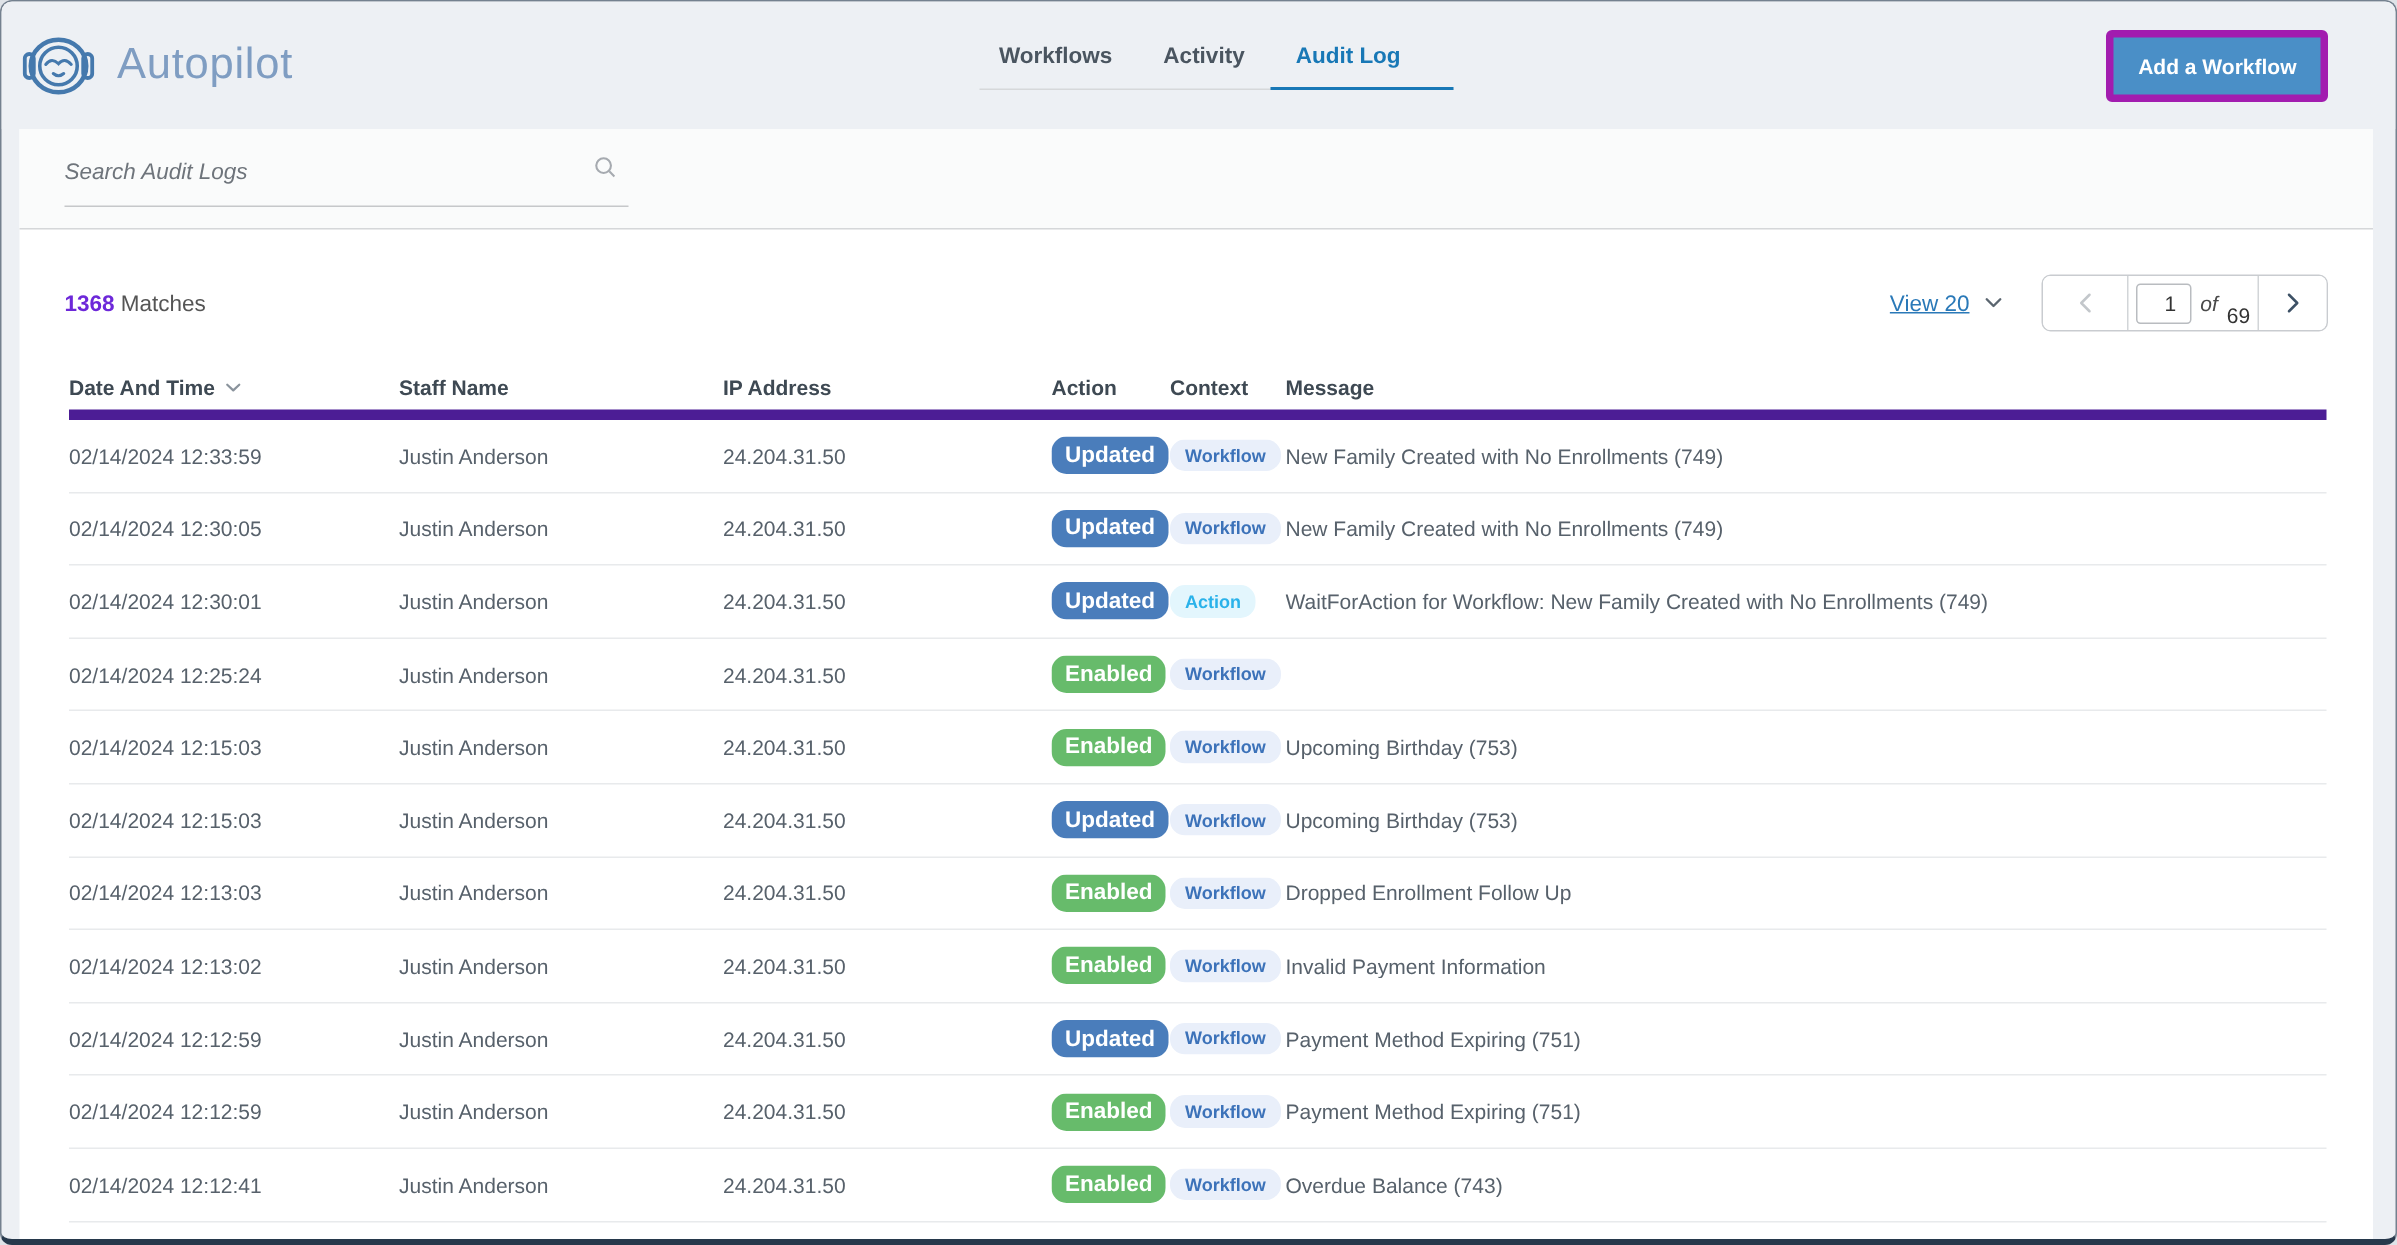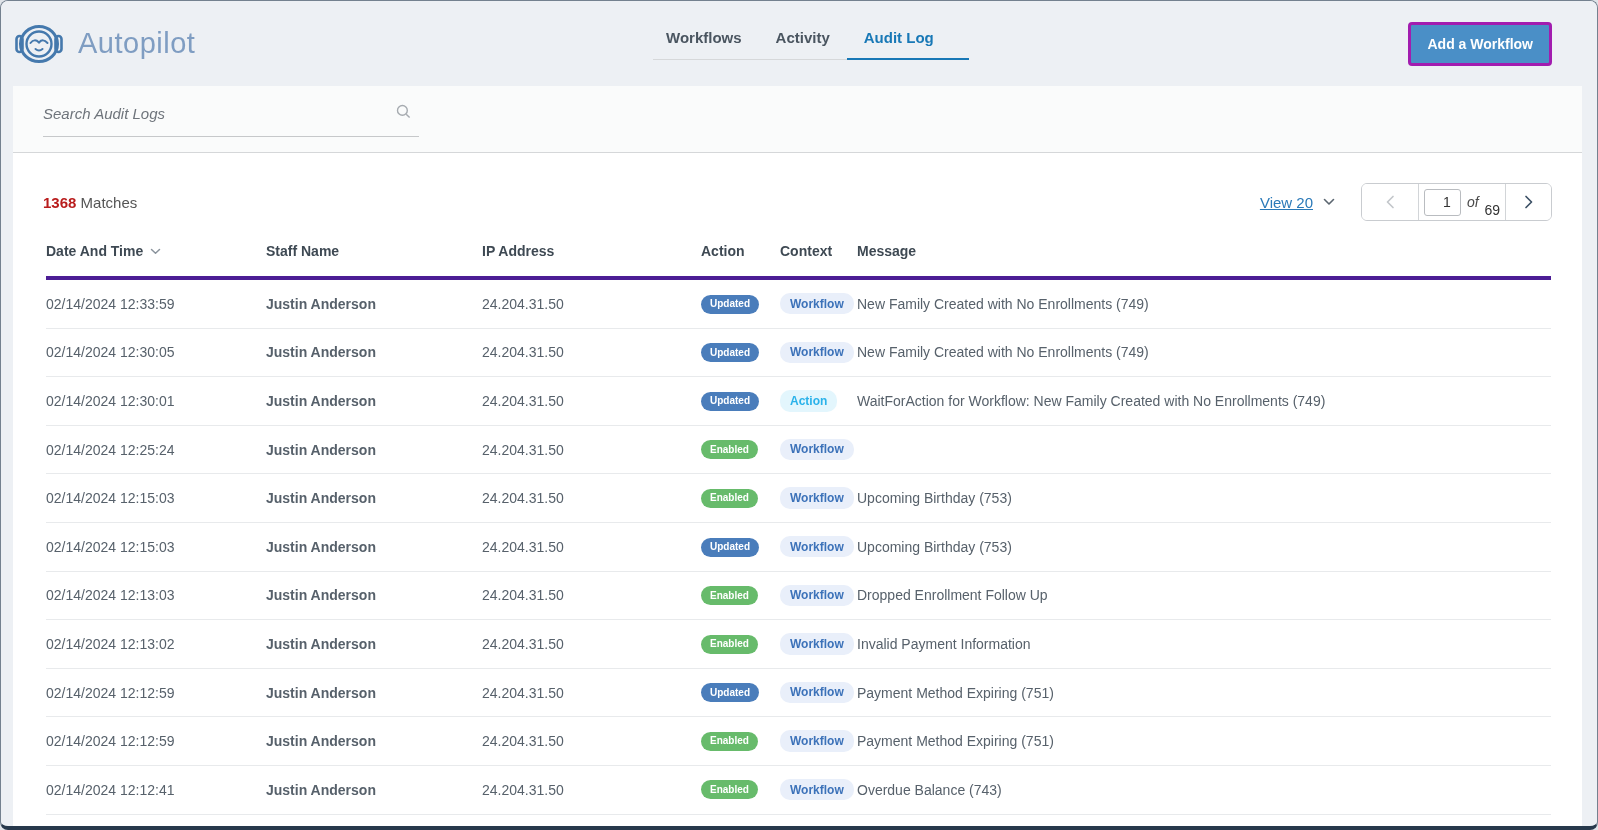--- a/index.html
+++ b/index.html
@@ -25,41 +25,41 @@
   .tabs { position:absolute; left:648px; top:18px; display:flex; }
   .tabs::after { content:''; position:absolute; left:4px; right:-18px; bottom:0; height:1px; background:#d6d8da; }
   .tab {
     position:relative; padding:10px 17px 14px; font-size:15px; font-weight:700;
     color:#4a5560; cursor:pointer; white-space:nowrap;
   }
   .tab.active { color:var(--accent_blue); }
   .tab.active::after { content:''; position:absolute; left:0; right:-18px; bottom:0; height:2px; background:var(--accent_blue); z-index:2; }
 
   .add-btn {
-    margin-left:auto; background:var(--button_blue); color:#fff; border:3px solid #a21caf;
+    margin-left:auto; background:var(--button_blue); color:#fff; border:5px solid #a21caf;
     font-size:14px; font-weight:700; padding:11px 16px; border-radius:4px; cursor:pointer;
     font-family:inherit;
   }
 
   
   .card { margin:0 15px 0 12px; background:#fff; height:745px; }
 
   .search-section { height:67px; background:#fafbfb; border-bottom:1px solid #d5d7d9; padding:18px 0 0 30px; }
   .search-wrap { width:376px; display:flex; align-items:center; border-bottom:1px solid #c6c8ca; padding-bottom:13px; }
   .search-wrap input {
     flex:1; border:none; outline:none; background:transparent; font-size:15px; color:#444;
     font-family:inherit; padding:0;
   }
   .search-wrap input::placeholder { font-style:italic; color:#6e747b; }
   .search-icon { flex:0 0 auto; margin-right:8px; opacity:.75; }
 
   
   .results-bar { display:flex; align-items:center; padding:30px 30px 0 30px; height:68px; }
   .match-count { font-size:15px; color:#555; }
-  .match-count b { color:#b91c1c; font-weight:700; }
+  .match-count b { color:#6d28d9; font-weight:700; }
   .view-link {
     margin-left:auto; display:flex; align-items:center; gap:10px; cursor:pointer;
     font-size:15px; color:#2a79b8; font-weight:400;text-align:center;
   }
   .view-link .lbl { text-decoration:underline; }
   .pager {
     display:flex; align-items:stretch; margin-left:26px; height:38px;
     border:1px solid #c9ccd0; border-radius:6px; background:#fff; overflow:hidden;
   }
   .pg { display:flex; align-items:center; justify-content:center; background:#fff; border:none; cursor:pointer; font-family:inherit; }
@@ -68,35 +68,35 @@
   .pg.mid { width:88px; border-left:1px solid #d2d5d8; border-right:1px solid #d2d5d8; gap:6px; padding:0 10px; cursor:default; }
   .pg.mid input {
     width:37px; height:27px; border:1px solid #b9bcc0; border-radius:3px; font-size:14px; color:#333;
     text-align:right; padding-right:9px; font-family:inherit; outline:none;
   }
   .pg.mid .of { font-style:italic; font-size:14px; color:#4a4a4a; }
   .pg.mid .total { font-size:14px; color:#333;margin-top:16px; }
 
   
   .audit-table { margin:22px 31px 0 33px; }
-  .thead { display:flex; align-items:flex-start; height:37px; border-bottom:4px solid #4c1d95; }
+  .thead { display:flex; align-items:center; height:37px; border-bottom:7px solid #4c1d95; }
   .thead .col { font-size:14px; font-weight:700; color:#3e4953; }
   .th-date { display:flex; align-items:center; gap:7px; cursor:pointer; }
   .trow { display:flex; align-items:center; height:48.6px; border-bottom:1px solid #e8eaec; }
   .col { flex:0 0 auto; padding-right:10px; }
   .c-date { width:220px; }
-  .c-staff { width:216px;font-weight:bold; }
+  .c-staff { width:216px; }
   .c-ip { width:219px; }
   .c-action { width:79px; }
   .c-context { width:77px; }
   .c-message { flex:1 1 auto; }
   .trow .col { font-size:14px; color:#57616b; white-space:nowrap; overflow:hidden; }
 
   .badge {
-    display:inline-block; font-size:10px; font-weight:700; color:#fff;
+    display:inline-block; font-size:15px; font-weight:700; color:#fff;
     padding:3.5px 9px; border-radius:10px; line-height:1.2;
   }
   .badge-updated { background:var(--badge_updated); }
   .badge-enabled { background:var(--badge_enabled); }
   .ctx {
     display:inline-block; font-size:12px; font-weight:700;
     padding:3.5px 10px; border-radius:10px; line-height:1.2;
   }
   .ctx-workflow { background:var(--context_workflow_bg); color:var(--context_workflow_text); }
   .ctx-action { background:var(--context_action_bg); color:var(--context_action_text); }

